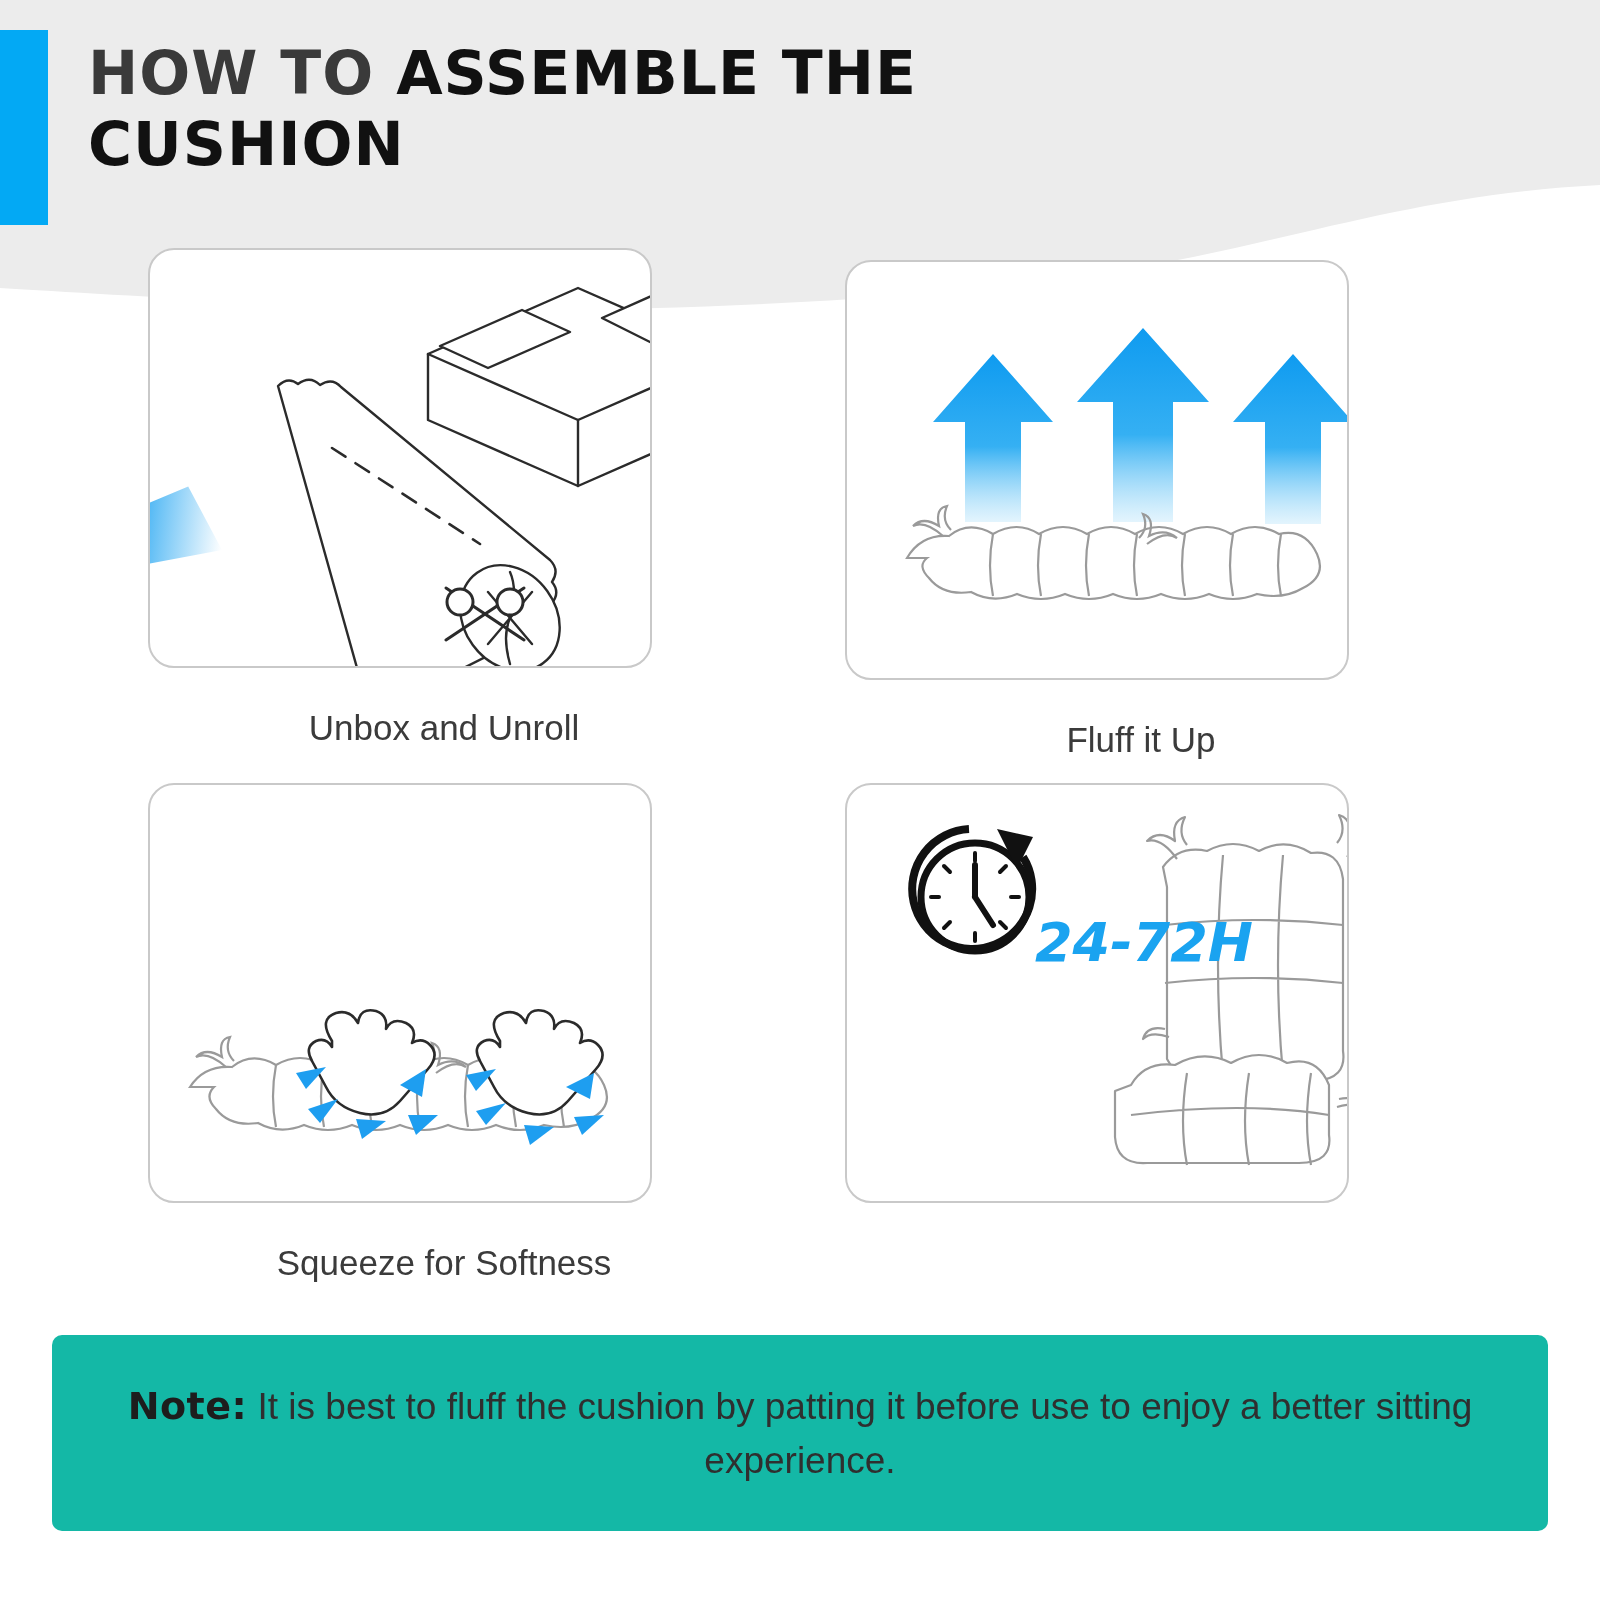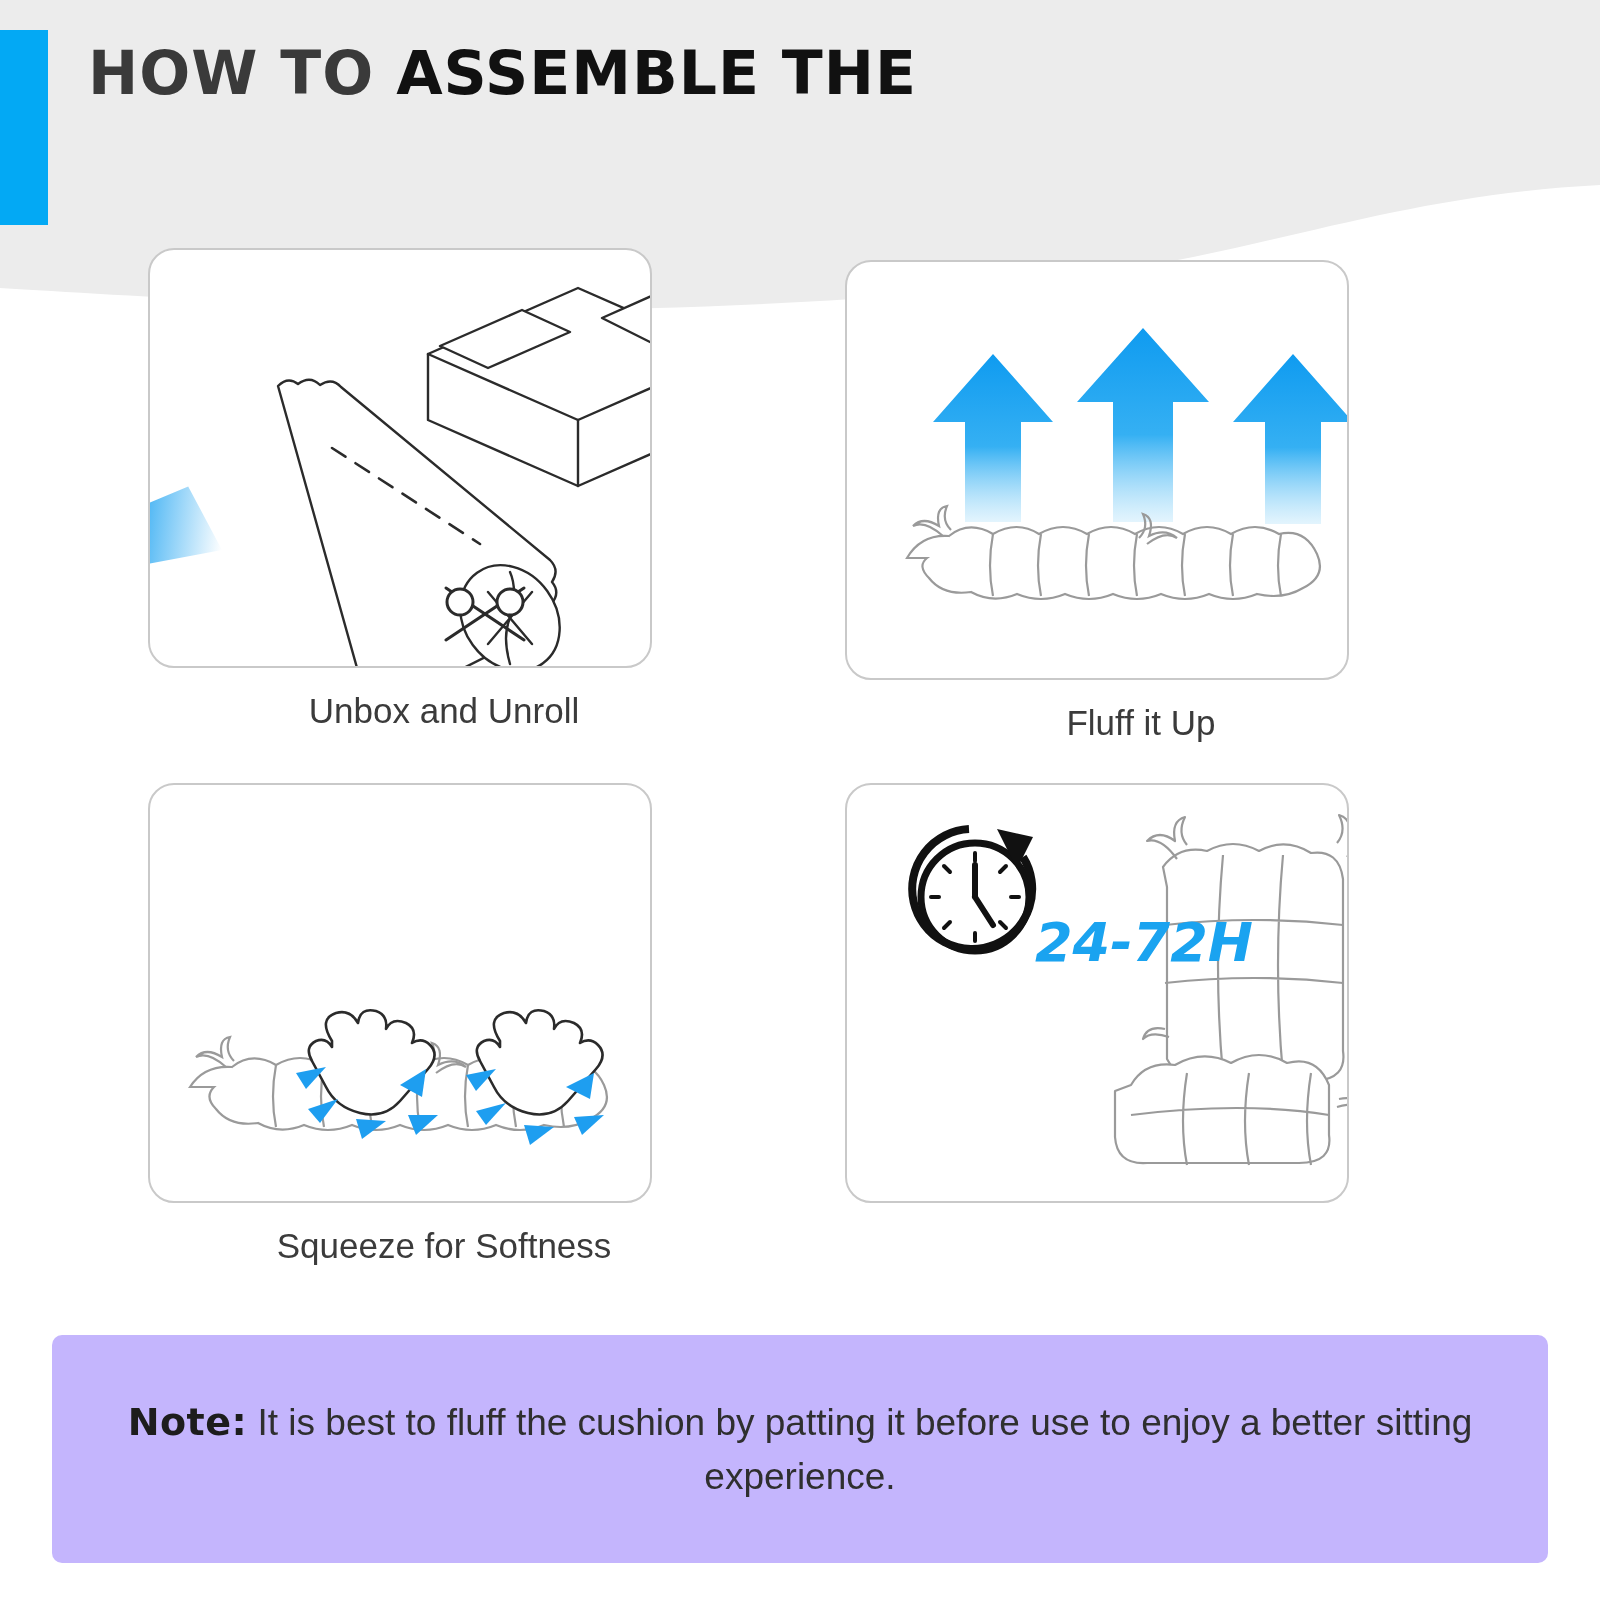--- a/index.html
+++ b/index.html
@@ -75,37 +75,37 @@
     width: 504px;
     height: 420px;
     border: 2px solid #c9c9c9;
     border-radius: 26px;
     background: #ffffff;
     box-sizing: border-box;
     position: relative;
     overflow: hidden;
   }
   .caption {
-    margin-top: 23px;
+    margin-top: 40px;
     text-align: center;
     font-size: 35px;
     color: #3b3b3b;
     font-family: "Liberation Sans", sans-serif;
     white-space: nowrap;
   }
   .caption-wide { letter-spacing: -0.5px; font-size: 34px; }
 
   
   .note-box {
     position: absolute;
     left: 52px;
     top: 1335px;
     width: 1496px;
-    height: 228px;
-    background: #c4b5fd;
+    height: 196px;
+    background: #14b8a6;
     border-radius: 10px;
     display: flex;
     align-items: center;
     justify-content: center;
     box-sizing: border-box;
     padding: 0 40px;
   }
   .note-inner {
     text-align: center;
     font-size: 37px;
@@ -125,20 +125,21 @@
 </head>
 <body>
 
 <div class="header">
   <svg class="header-bg" viewBox="0 0 1600 310" preserveAspectRatio="none">
     <path d="M0,0 L1600,0 L1600,185 C1400,195 1270,250 1090,275 C880,305 560,318 300,305 C180,299 70,292 0,288 Z" fill="#ececec"></path>
   </svg>
   <div class="accent-bar"></div>
   <div class="title">
     <span>HOW TO </span><span class="bold-part">ASSEMBLE THE</span><br>
+    <span class="bold-part">CUSHION</span>
   </div>
 </div>
 
 <div class="steps">
 
   <div class="step step-0">
     <div class="panel">
       <svg width="588" height="420" viewBox="0 0 588 420">
         <g fill="none" stroke="#2b2b2b" stroke-width="2.4" stroke-linejoin="round" stroke-linecap="round">
 

